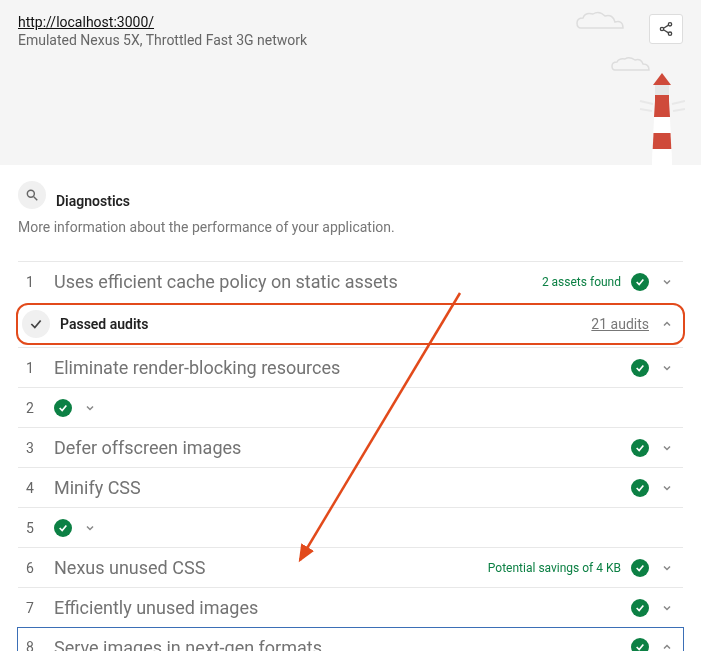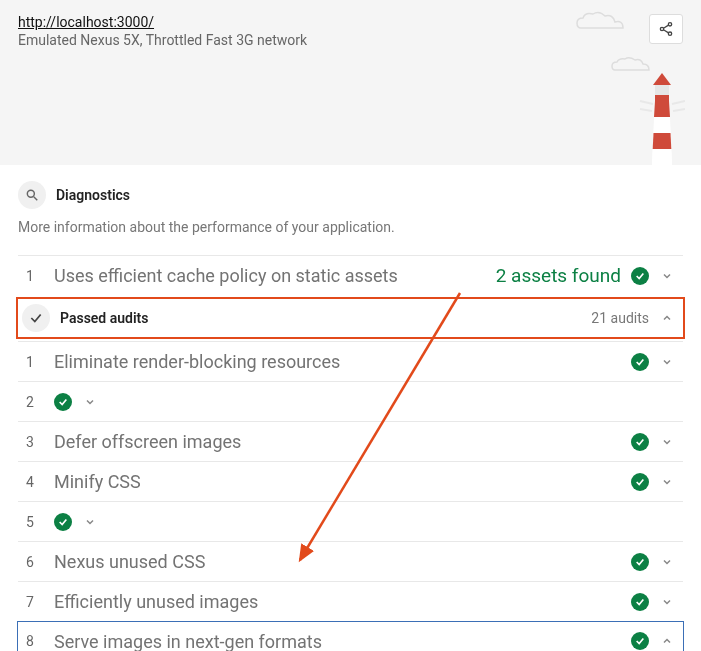--- a/index.html
+++ b/index.html
@@ -55,21 +55,21 @@
   .cloud2 {
     position: absolute;
     right: 46px;
     top: 56px;
   }
   .content {
     padding: 0 18px 20px 18px;
   }
   .section-header {
     display: flex;
-    align-items: center;
+    align-items: flex-end;
     gap: 10px;
     padding: 16px 0 6px 0;
   }
   .icon-circle {
     width: 28px;
     height: 28px;
     border-radius: 50%;
     background: #f0f0f0;
     display: flex;
     align-items: center;
@@ -77,21 +77,21 @@
     color: #666;
   }
   .section-title {
     font-weight: 600;
     font-size: 14px;
     color: #222;
   }
   .section-desc {
     color: #777;
     font-size: 14px;
-    margin: 4px 0 20px 0;
+    margin: 4px 0 26px 0;
   }
   .row {
     display: flex;
     align-items: center;
     border-top: 1px solid #e8e8e8;
     min-height: 40px;
     padding: 0 4px 0 2px;
   }
   .row:last-child { border-bottom: 1px solid #e8e8e8; }
   .num {
@@ -100,21 +100,21 @@
     font-size: 14px;
     padding-left: 6px;
   }
   .row-title {
     flex: 1;
     color: #737373;
     font-size: 18px;
   }
   .row-meta {
     color: #0c8044;
-    font-size: 19px;
+    font-size: 12px;
     margin-right: 10px;
   }
   .check {
     width: 18px;
     height: 18px;
     border-radius: 50%;
     background: #0c8044;
     display: flex;
     align-items: center;
     justify-content: center;
@@ -128,33 +128,34 @@
     justify-content: center;
     margin-right: 4px;
   }
   .passed-header {
     display: flex;
     align-items: center;
     border-top: 1px solid #e8e8e8;
     min-height: 42px;
     padding: 0 4px 0 2px;
     border: 2px solid #e24a1b;
-    border-radius: 0;
+    border-radius: 12px;
     margin: 2px -2px;
   }
   .passed-header .icon-circle { margin-left: 2px; }
   .passed-title {
     font-weight: 600;
     flex: 1;
     margin-left: 10px;
     color: #222;
   }
   .passed-count {
     color: #777;
     margin-right: 10px;
+    text-decoration: underline;
   }
   .highlighted {
     border: 1px solid #3b6fb6;
     margin: 0 -1px;
   }
   .arrow-overlay {
     position: absolute;
     pointer-events: none;
     left: 0; right: 0;
   }
@@ -305,20 +306,21 @@
         </div>
         <div class="chevron">
           <svg width="12" height="12" viewBox="0 0 24 24" fill="none" stroke="#888" stroke-width="3">
             <polyline points="6,9 12,15 18,9"></polyline>
           </svg>
         </div>
       </div>
       <div class="row">
         <div class="num">6</div>
         <div class="row-title">Nexus unused CSS</div>
+        <div class="row-meta">Potential savings of 4 KB</div>
         <div class="check">
           <svg width="10" height="10" viewBox="0 0 24 24" fill="none" stroke="#fff" stroke-width="4">
             <polyline points="4,12 10,18 20,6"></polyline>
           </svg>
         </div>
         <div class="chevron">
           <svg width="12" height="12" viewBox="0 0 24 24" fill="none" stroke="#888" stroke-width="3">
             <polyline points="6,9 12,15 18,9"></polyline>
           </svg>
         </div>

